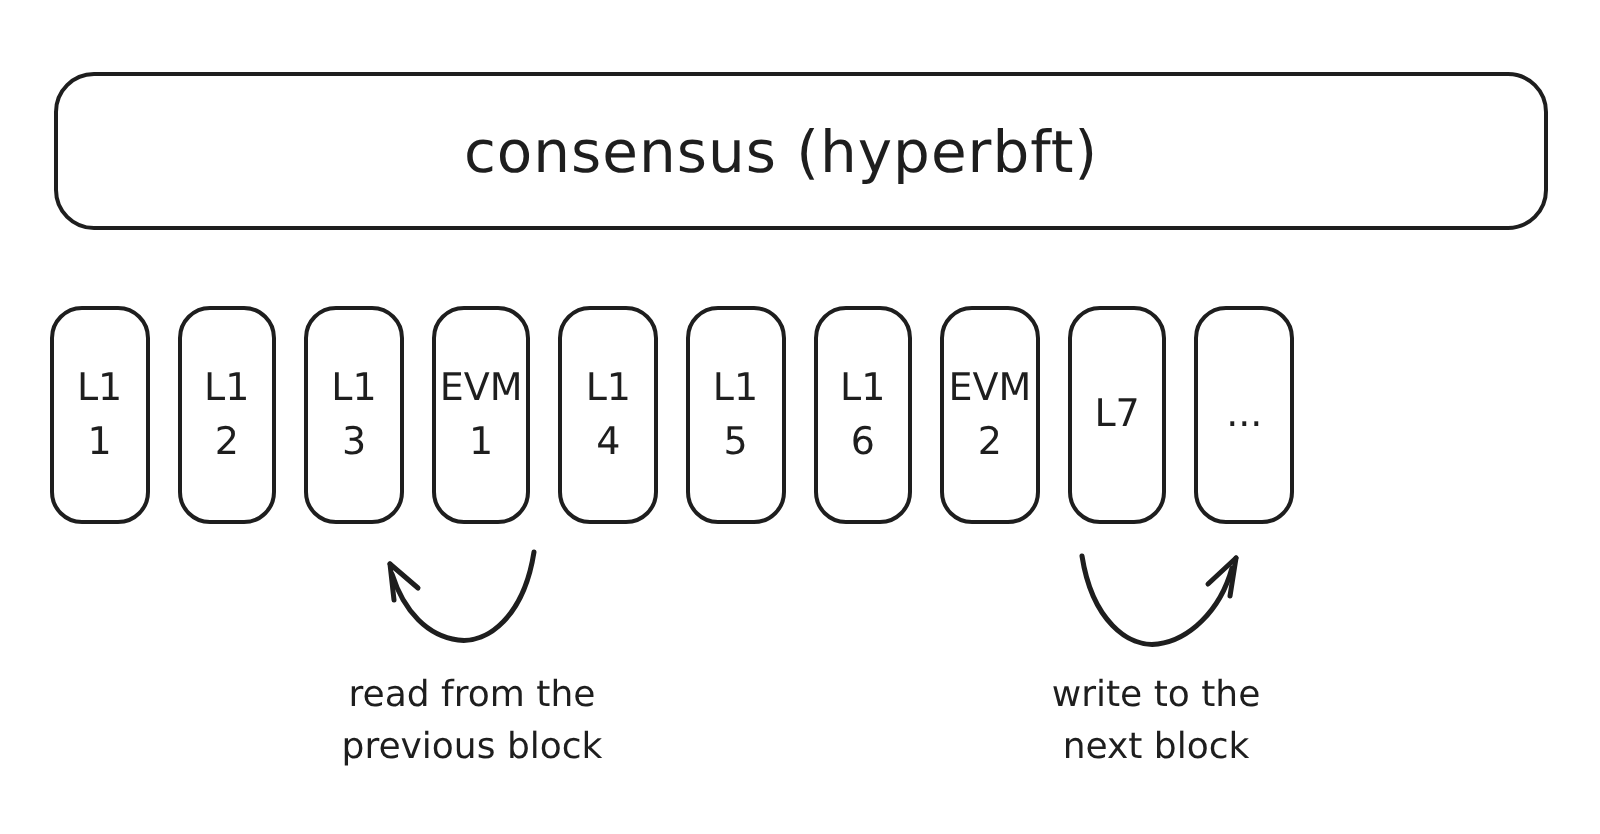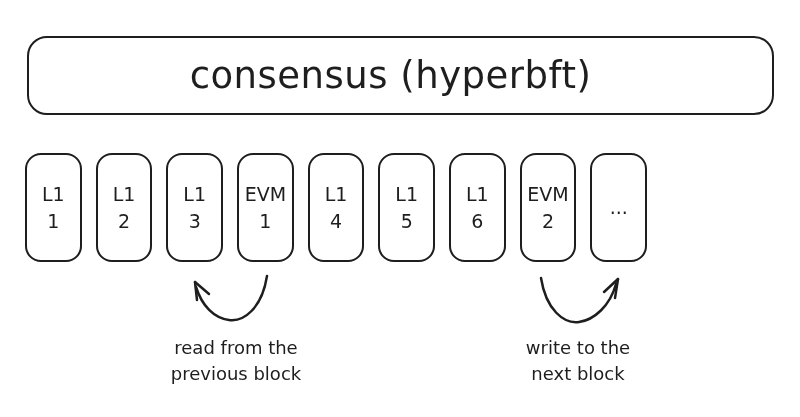--- a/index.html
+++ b/index.html
@@ -24,21 +24,21 @@
     height: 79px;
     box-sizing: border-box;
     border: 2.5px solid #1e1e1e;
     border-radius: 20px;
     background: #ffffff;
     display: flex;
     align-items: center;
     justify-content: center;
   }
   .consensus-title {
-    font-size: 37px;
+    font-size: 29px;
     letter-spacing: 0.5px;
     color: #1e1e1e;
     white-space: nowrap;
     transform: translateX(-10px);
   }
   .blocks-row {
     position: absolute;
     left: 25px;
     top: 153px;
     width: 622px;
@@ -120,20 +120,23 @@
     </div>
     <div class="block">
       <span class="block-label">L1
 6</span>
     </div>
     <div class="block">
       <span class="block-label">EVM
 2</span>
     </div>
     <div class="block">
+      <span class="block-label">L7</span>
+    </div>
+    <div class="block">
       <span class="block-label">...</span>
     </div>
   </div>
 
   <svg class="arrow-svg" viewBox="0 0 800 417" xmlns="http://www.w3.org/2000/svg">
     <g fill="none" stroke="#1e1e1e" stroke-width="2.5" stroke-linecap="round" stroke-linejoin="round">
       <path d="M 267 276 C 262 308, 244 322, 229 320 C 214 318, 202 306, 196 287"></path>
       <path d="M 195 282 L 197 300"></path>
       <path d="M 195 282 L 209 294"></path>
     </g>

